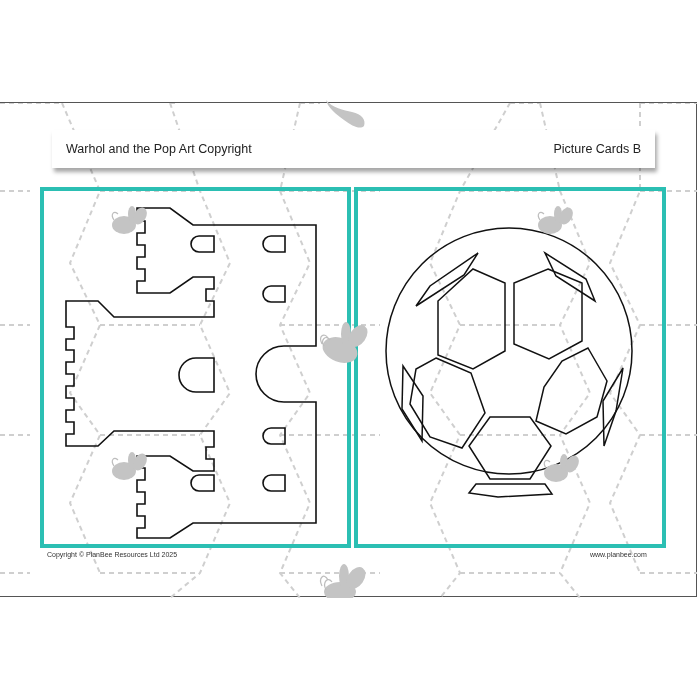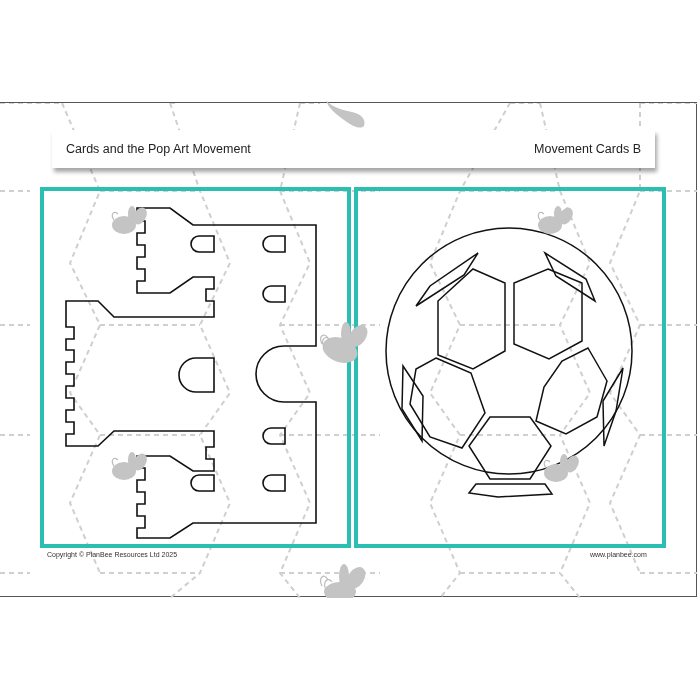--- a/index.html
+++ b/index.html
@@ -105,22 +105,22 @@
         <path d="M170 0 L200 88 L230 160 L200 222 L230 290 L200 332 L230 400 L200 470 L170 495"></path>
         <path d="M300 0 L280 88 L310 160 L280 222 L310 290 L280 332 L310 400 L280 470 L300 495"></path>
         <path d="M510 0 L460 88 L430 160 L460 222 L430 290 L460 332 L430 400 L460 470 L440 495"></path>
         <path d="M540 0 L560 88 L590 160 L560 222 L590 290 L560 332 L590 400 L560 470 L580 495"></path>
         <path d="M640 0 L640 88 L610 160 L640 222 L610 290 L640 332 L610 400 L640 470"></path>
       </g>
     </svg>
   </div>
 
   <div class="header-bar">
-    <span>Cards and the Pop Art Movement</span>
-    <span>Movement Cards B</span>
+    <span>Warhol and the Pop Art Copyright</span>
+    <span>Picture Cards B</span>
   </div>
 
   <div class="card card-left">
     <svg width="303" height="353" viewBox="0 0 303 353">
       <g fill="none" stroke="#111" stroke-width="1.6" stroke-linejoin="miter">
 
         <path d="M93 17 L126 17 L149 34 L272 34 L272 155 L240 155
                  A28 28 0 0 0 212 183 A28 28 0 0 0 240 211
                  L272 211 L272 332 L149 332 L126 347 L93 347
                  L93 337 L101 337 L101 325 L93 325 L93 313 L101 313 L101 301 L93 301 L93 289 L101 289 L101 277 L93 277 L93 265

